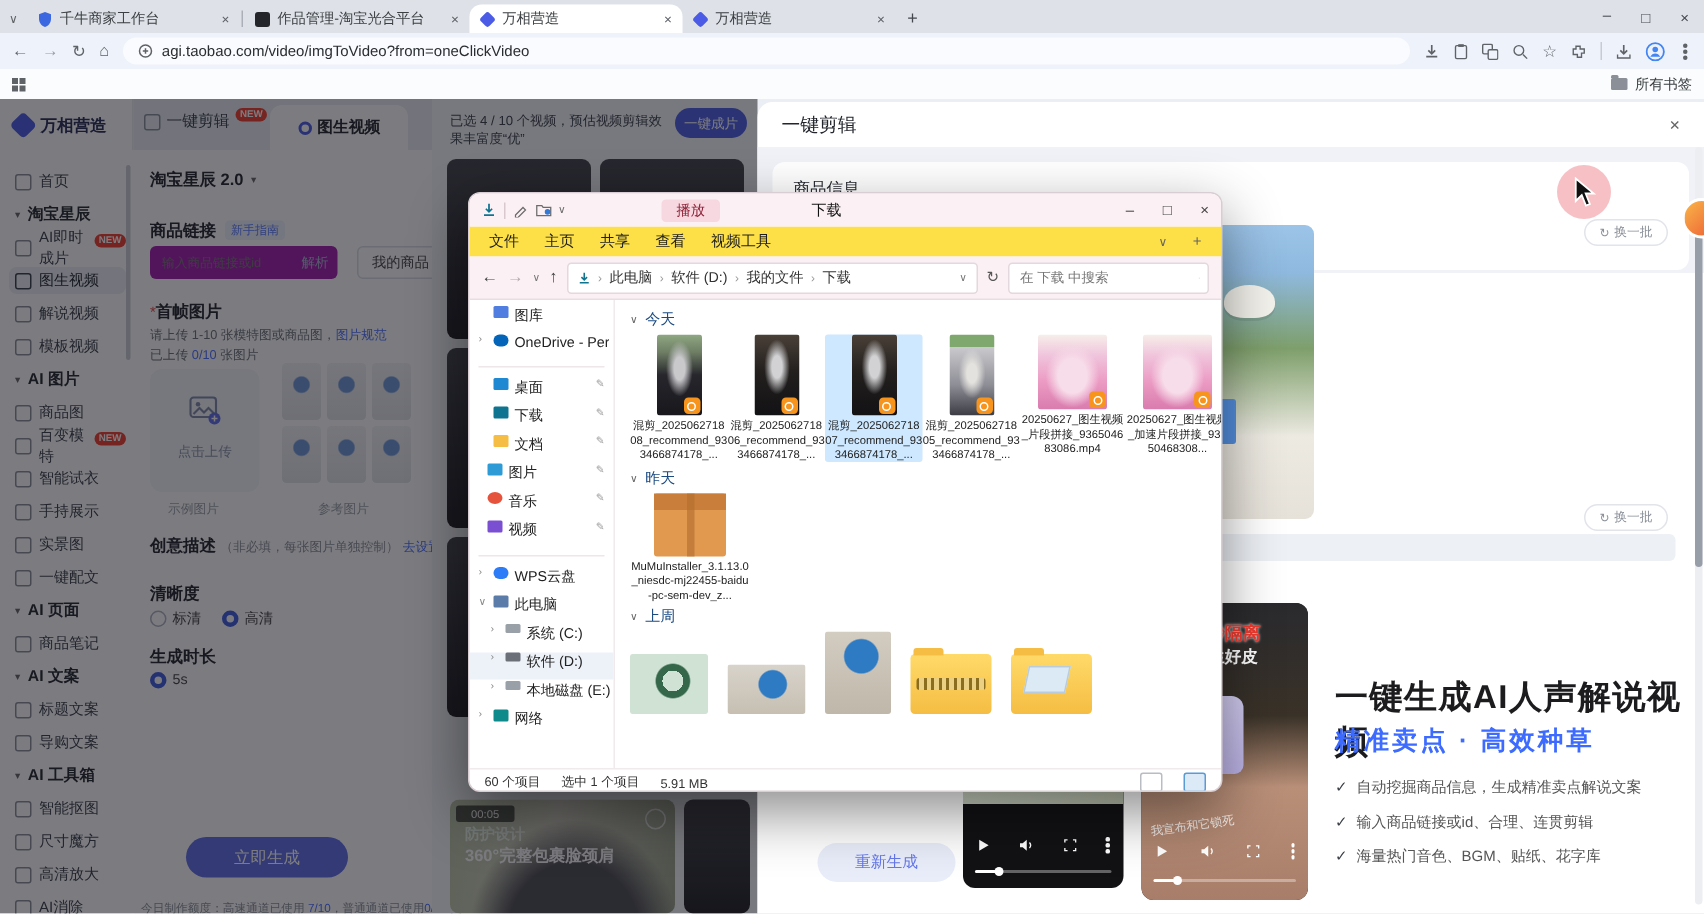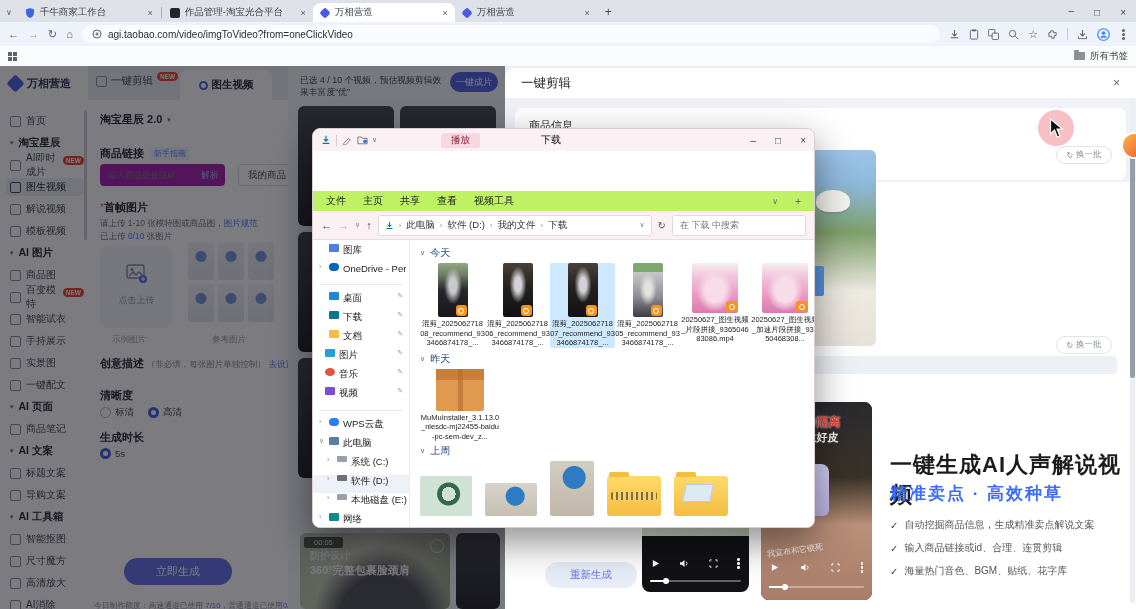--- a/index.html
+++ b/index.html
@@ -75,21 +75,21 @@
   .mscroll{position:absolute;right:1px;top:30px;width:5px;height:505px;background:#EDEEF2;border-radius:3px;}
   .mscroll i{position:absolute;left:0;top:45px;width:5px;height:235px;background:#989EA8;border-radius:3px;}
 
   
   .explorer{position:absolute;left:312px;top:128px;width:503px;height:400px;background:#fff;border-radius:8px;
             box-shadow:0 14px 38px rgba(0,0,0,.45);z-index:10;font-size:10px;color:#222;overflow:hidden;border:1px solid #D8CDD2;box-sizing:border-box;}
   .etitle{height:22px;background:#FBF0F4;display:flex;align-items:center;padding:0 8px;position:relative;}
   .playpill{background:#F7D7E0;color:#8C1F35;font-size:9.5px;padding:1px 10px;border-radius:3px;position:absolute;left:128px;}
   .etword{position:absolute;left:228px;font-size:10px;color:#111;}
   .ewb{color:#444;font-size:10px;margin-left:19px;}
-  .emenu{height:20px;background:#bef264;display:flex;align-items:center;gap:17px;padding:0 13px;font-size:10px;color:#1d1d1f;margin-top:40px;}
+  .emenu{height:20px;background:#fde047;display:flex;align-items:center;gap:17px;padding:0 13px;font-size:10px;color:#1d1d1f;}
   .eaddr{height:28px;background:#FBF0F4;display:flex;align-items:center;gap:6px;padding:0 8px;border-bottom:1px solid #EADDE2;}
   .crumbbox{flex:1;height:19px;border:1px solid #E3D8DD;background:#fff;border-radius:3px;display:flex;align-items:center;gap:5px;padding:0 6px;font-size:9.5px;color:#333;}
   .csep{color:#999;font-size:8px;}
   .searchbox{width:122px;height:19px;border:1px solid #E3D8DD;background:#fff;border-radius:3px;display:flex;align-items:center;padding:0 5px;}
   .searchbox input{border:none;outline:none;flex:1;font-size:9px;color:#555;font-family:inherit;background:transparent;}
   .ebody{display:flex;height:312px;background:#fff;}
   .enav{width:96px;border-right:1px solid #F0EAEC;position:relative;font-size:9.5px;color:#222;flex:none;}
   .nrow{position:absolute;left:0;width:96px;height:18px;display:flex;align-items:flex-start;gap:4px;padding-left:6px;box-sizing:border-box;}
   .nrow.sel{background:#EDF2F9;}
   .nchev{color:#888;font-size:7px;width:6px;flex:none;}

